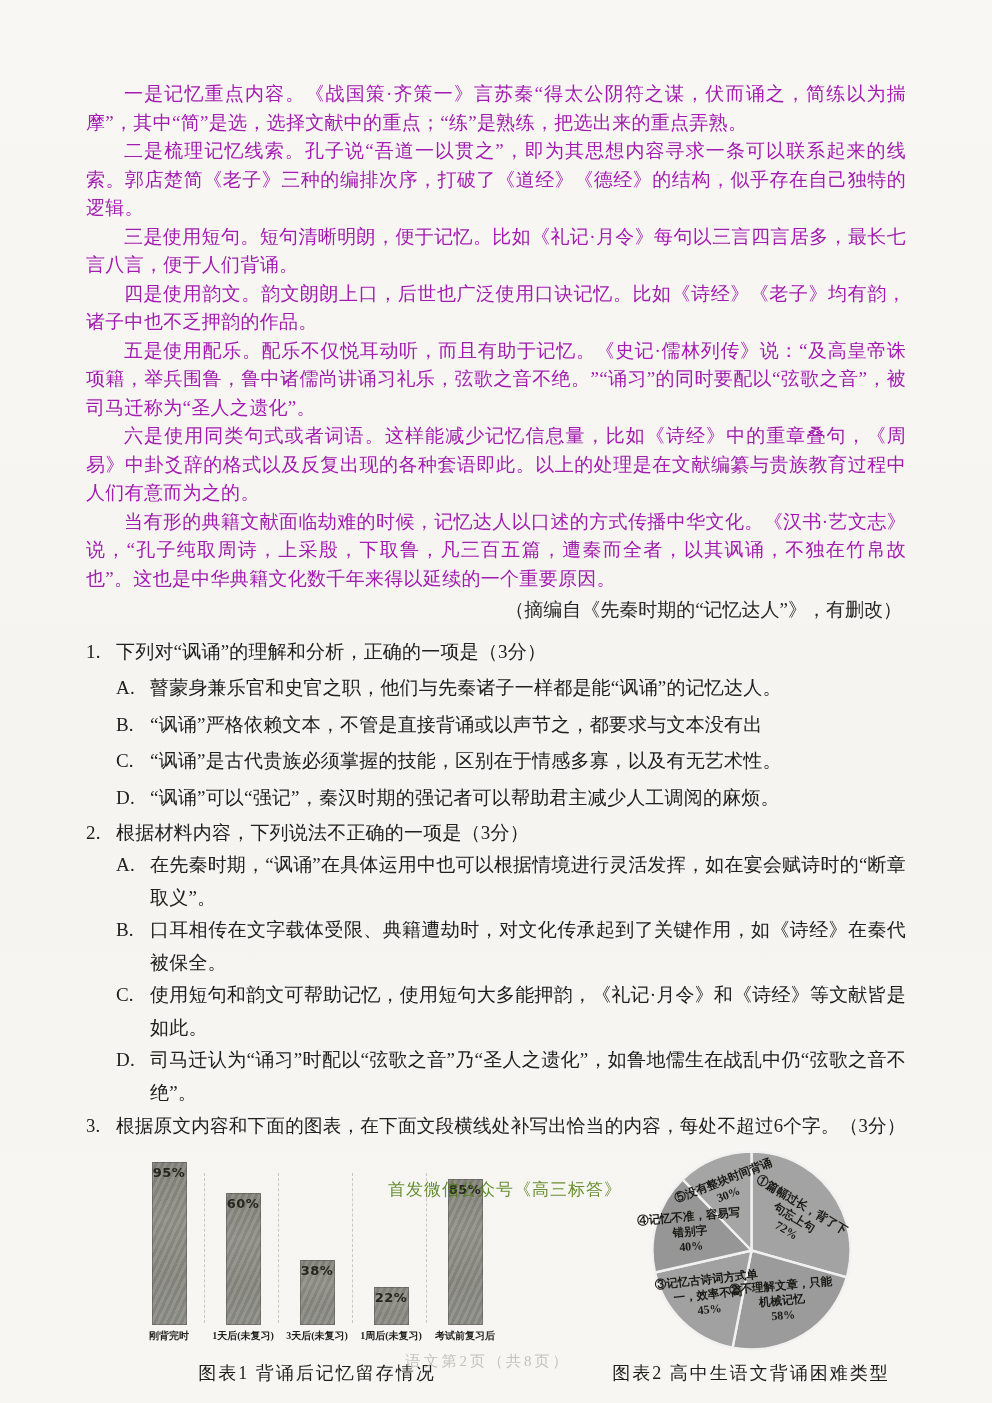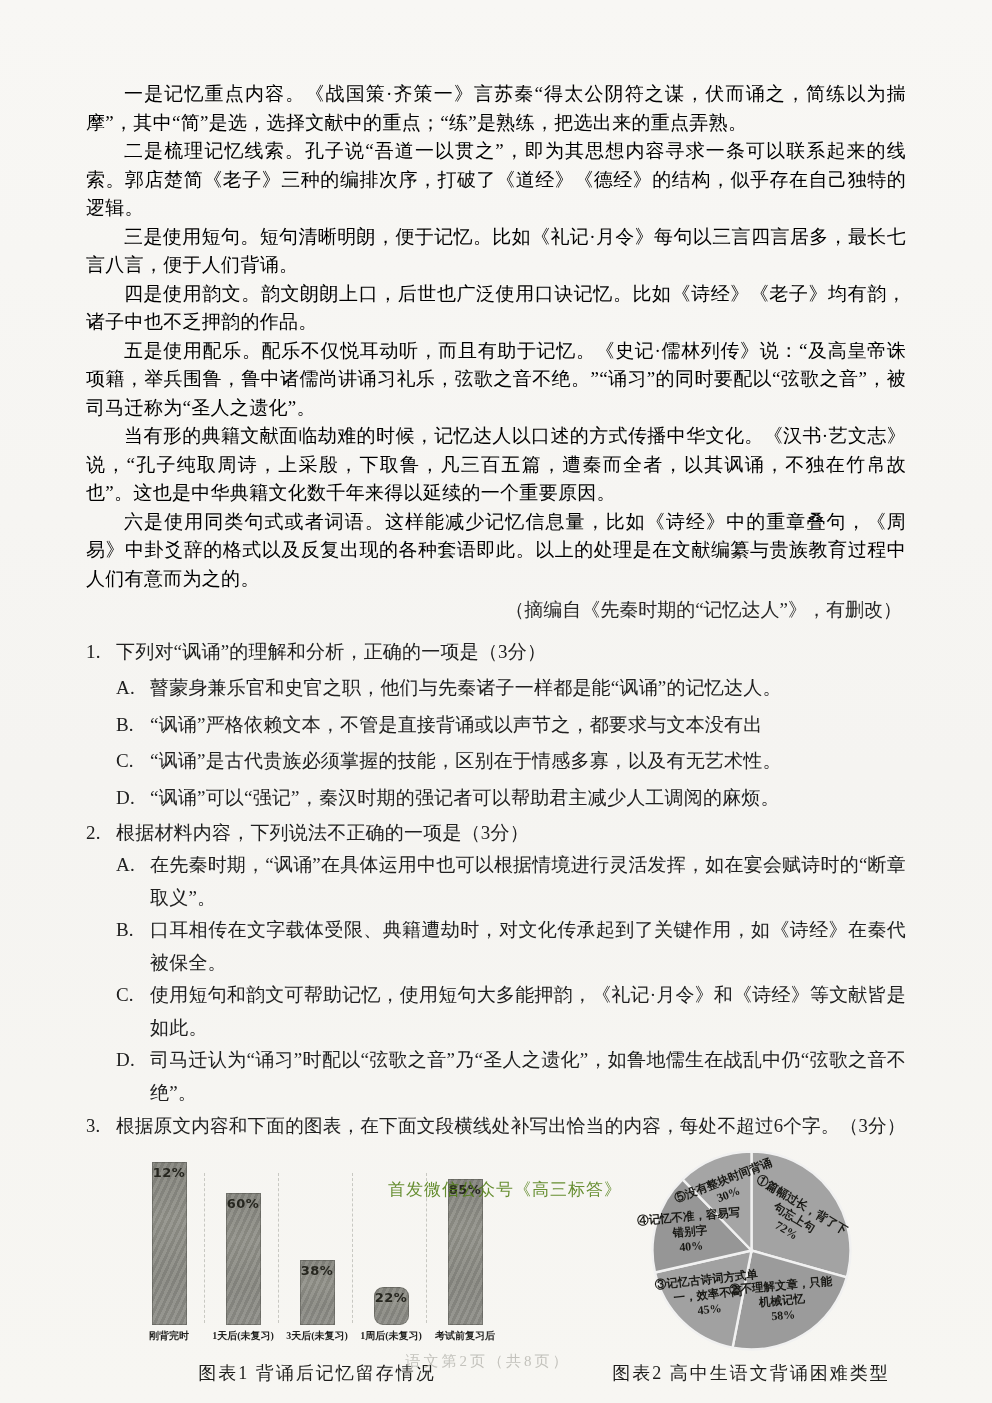--- a/index.html
+++ b/index.html
@@ -8,21 +8,21 @@
     background:#f7f6f3;
     font-family:"Liberation Serif","DejaVu Serif",serif;
     color:#262626;
   }
   .page{position:absolute;inset:0;background:linear-gradient(180deg,#f8f7f4 0%,#f5f4f1 55%,#f7f6f2 100%);}
   .content{position:relative;padding:80px 86px 0 86px;}
 
   
   .para{
     margin:0;font-size:19px;line-height:28.5px;text-align:justify;
-    text-indent:2em;letter-spacing:.3px;color:#000000;
+    text-indent:2em;letter-spacing:.3px;color:#a21caf;
   }
   .attribution{
     margin:2px 4px 0 0;font-size:19px;line-height:30px;text-align:right;color:#272727;
   }
 
   
   .questions{margin-top:9px;}
   .question{display:flex;font-size:19px;color:#202020;letter-spacing:.2px;}
   .q-num{flex:none;width:30px;}
   .q-stem{flex:1;}
@@ -89,22 +89,22 @@
 <div class="page"></div>
 
 <div class="content">
 
   <section>
     <p class="para">一是记忆重点内容。《战国策·齐策一》言苏秦“得太公阴符之谋，伏而诵之，简练以为揣摩”，其中“简”是选，选择文献中的重点；“练”是熟练，把选出来的重点弄熟。</p>
     <p class="para">二是梳理记忆线索。孔子说“吾道一以贯之”，即为其思想内容寻求一条可以联系起来的线索。郭店楚简《老子》三种的编排次序，打破了《道经》《德经》的结构，似乎存在自己独特的逻辑。</p>
     <p class="para">三是使用短句。短句清晰明朗，便于记忆。比如《礼记·月令》每句以三言四言居多，最长七言八言，便于人们背诵。</p>
     <p class="para">四是使用韵文。韵文朗朗上口，后世也广泛使用口诀记忆。比如《诗经》《老子》均有韵，诸子中也不乏押韵的作品。</p>
     <p class="para">五是使用配乐。配乐不仅悦耳动听，而且有助于记忆。《史记·儒林列传》说：“及高皇帝诛项籍，举兵围鲁，鲁中诸儒尚讲诵习礼乐，弦歌之音不绝。”“诵习”的同时要配以“弦歌之音”，被司马迁称为“圣人之遗化”。</p>
+    <p class="para">六是使用同类句式或者词语。这样能减少记忆信息量，比如《诗经》中的重章叠句，《周易》中卦爻辞的格式以及反复出现的各种套语即此。以上的处理是在文献编纂与贵族教育过程中人们有意而为之的。</p>
     <p class="para">当有形的典籍文献面临劫难的时候，记忆达人以口述的方式传播中华文化。《汉书·艺文志》说，“孔子纯取周诗，上采殷，下取鲁，凡三百五篇，遭秦而全者，以其讽诵，不独在竹帛故也”。这也是中华典籍文化数千年来得以延续的一个重要原因。</p>
-    <p class="para">六是使用同类句式或者词语。这样能减少记忆信息量，比如《诗经》中的重章叠句，《周易》中卦爻辞的格式以及反复出现的各种套语即此。以上的处理是在文献编纂与贵族教育过程中人们有意而为之的。</p>
     <p class="attribution">（摘编自《先秦时期的“记忆达人”》，有删改）</p>
   </section>
 
   <section class="questions">
 
     <div class="q1">
       <div class="question">
         <span class="q-num">1.</span>
         <span class="q-stem">下列对“讽诵”的理解和分析，正确的一项是（3分）</span>
       </div>
@@ -165,38 +165,38 @@
 
   <figure class="bar-chart">
     <div class="bar-plot">
       <div class="bar-sep s1"></div>
       <div class="bar-sep s2"></div>
       <div class="bar-sep s3"></div>
       <div class="bar-sep s4"></div>
 
       <div class="bar-col">
         <div class="bar" style="height: 163px;">
-          <span class="bar-value">12%</span>
+          <span class="bar-value">95%</span>
         </div>
         <div class="bar-cat">刚背完时</div>
       </div>
       <div class="bar-col">
         <div class="bar" style="height: 132px;">
           <span class="bar-value">60%</span>
         </div>
         <div class="bar-cat">1天后(未复习)</div>
       </div>
       <div class="bar-col">
         <div class="bar" style="height: 65px;">
           <span class="bar-value">38%</span>
         </div>
         <div class="bar-cat">3天后(未复习)</div>
       </div>
       <div class="bar-col">
-        <div class="bar" style="height: 38px; border-radius: 9px;">
+        <div class="bar" style="height: 38px;">
           <span class="bar-value">22%</span>
         </div>
         <div class="bar-cat">1周后(未复习)</div>
       </div>
       <div class="bar-col">
         <div class="bar" style="height: 146px;">
           <span class="bar-value">85%</span>
         </div>
         <div class="bar-cat">考试前复习后</div>
       </div>

